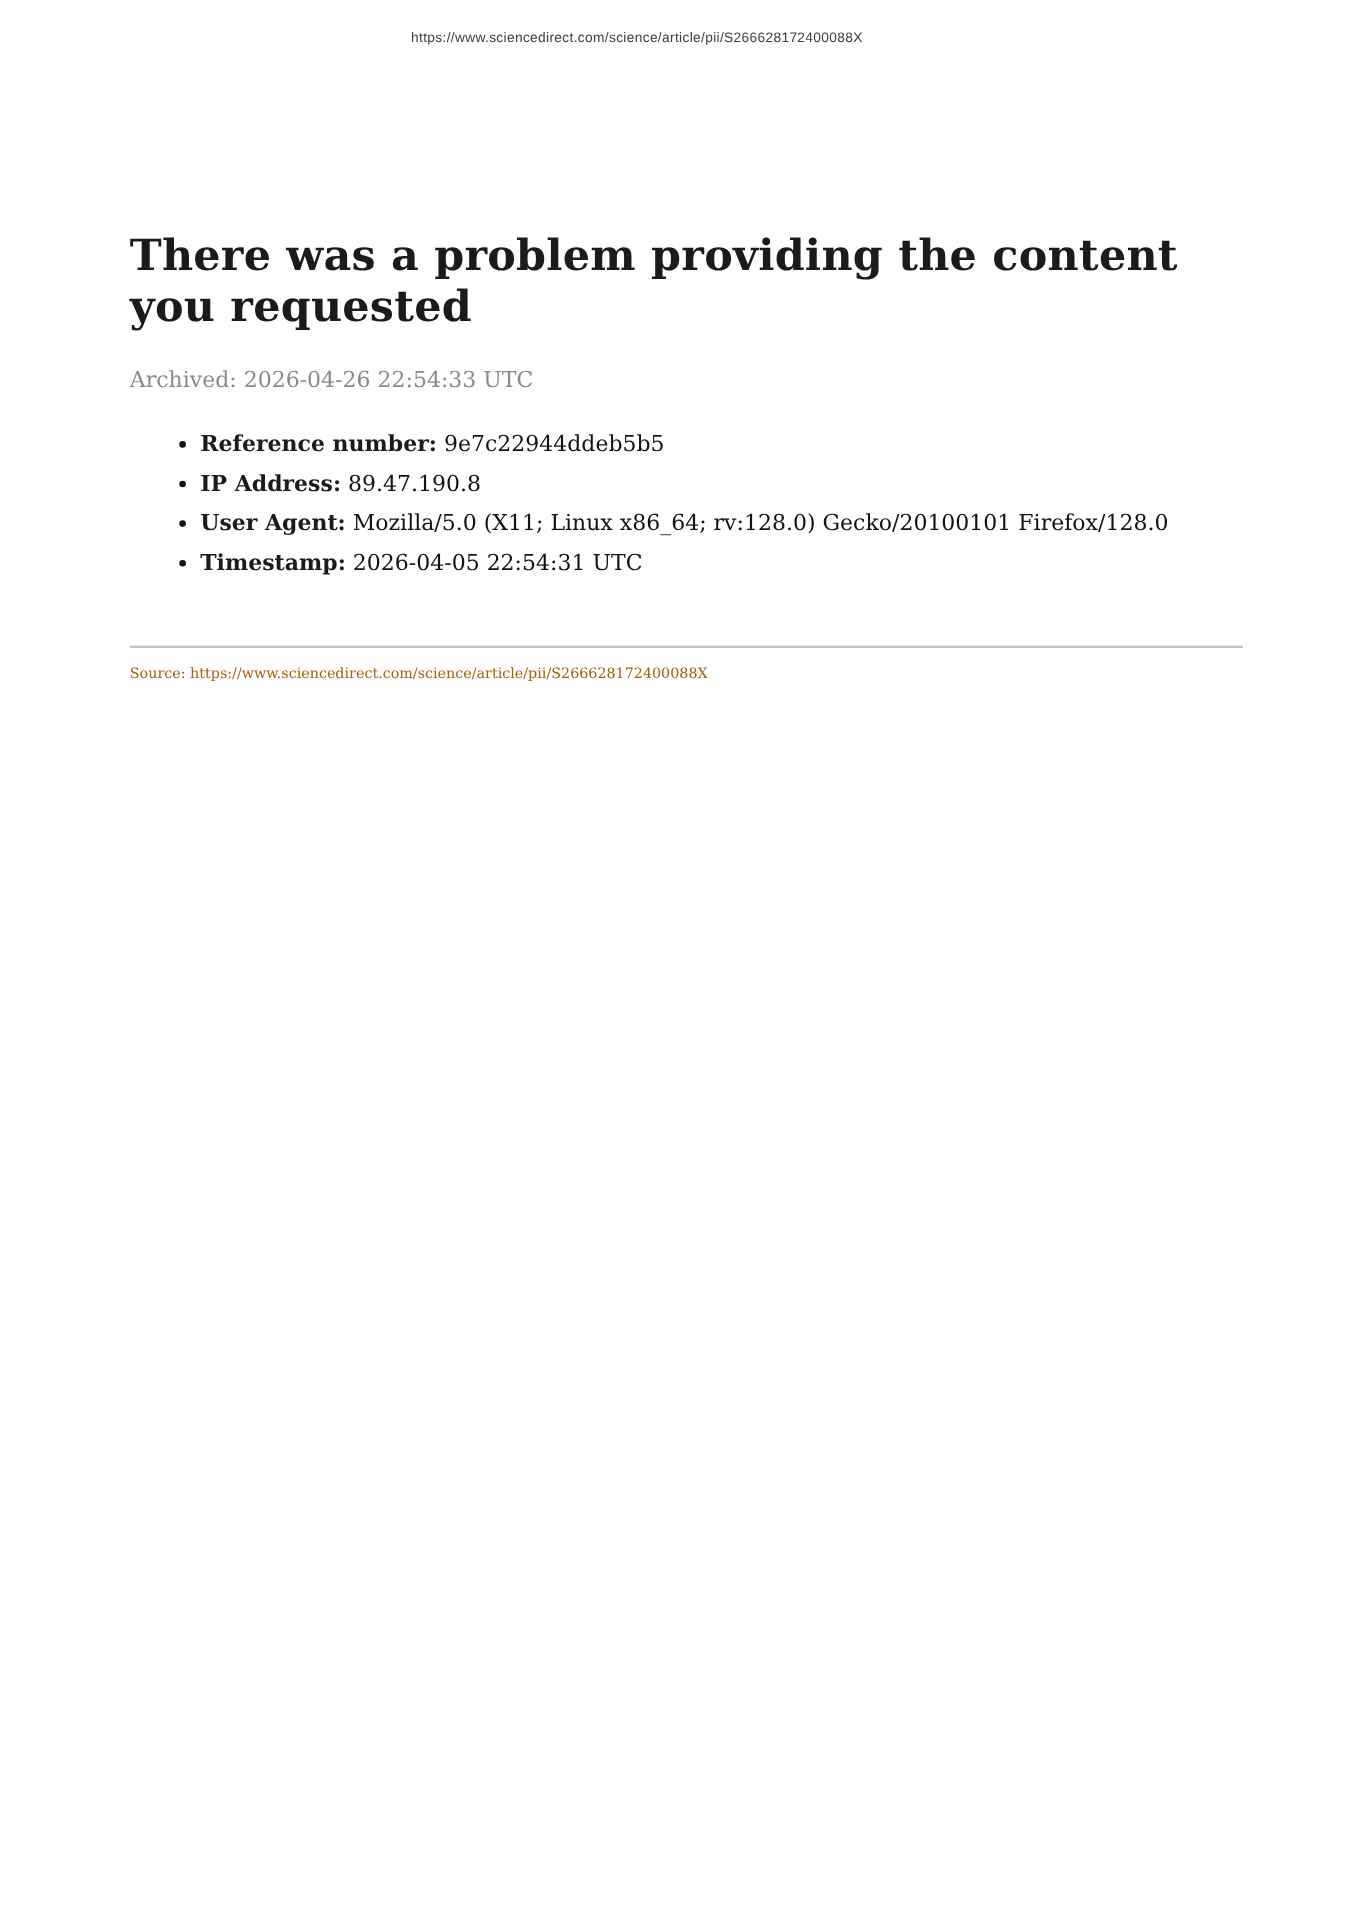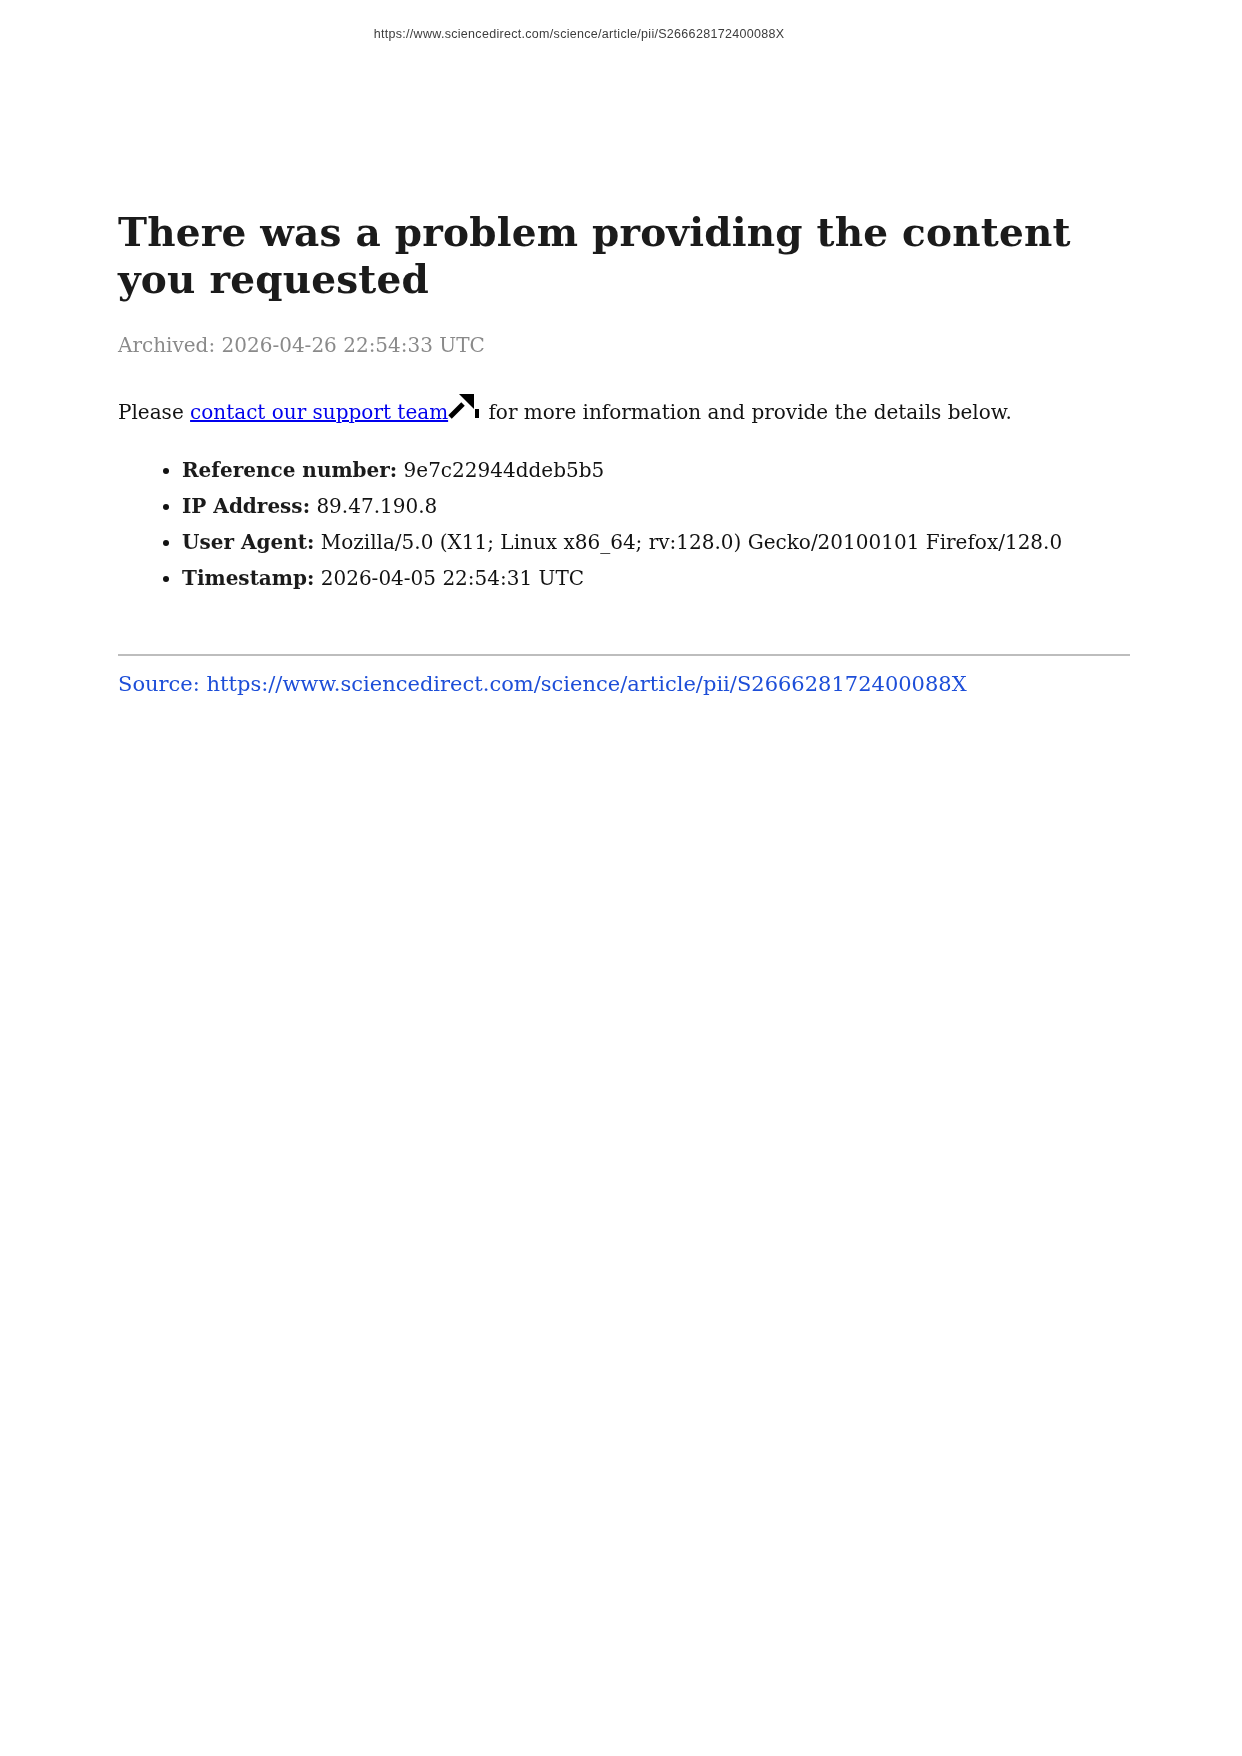--- a/index.html
+++ b/index.html
@@ -86,22 +86,22 @@
 
   hr.divider {
     border: none;
     border-top: 2px solid #bdbdbd;
     margin: 64px 0 0 0;
     width: 100%;
   }
 
   p.source {
     margin: 16px 0 0 0;
-    font-size: 21px;
-    color: #1d4ed8;
+    font-size: 13px;
+    color: #a16207;
   }
 
   .print-footer {
     position: absolute;
     top: 1692px;
     left: 0;
     right: 0;
     text-align: right;
     font-family: "Liberation Sans", sans-serif;
     font-size: 12.5px;
@@ -116,25 +116,20 @@
   <div class="print-header">
     <span>https://www.sciencedirect.com/science/article/pii/S266628172400088X</span>
   </div>
 
   <div class="content">
 
     <h1 class="title">There was a problem providing the content you requested</h1>
 
     <p class="archived">Archived: 2026-04-26 22:54:33 UTC</p>
 
-    <p class="message"><span>Please </span><a href="#" class="support-link">contact our support team</a><span class="ext-arrow"><svg viewBox="0 0 33 28" xmlns="http://www.w3.org/2000/svg" aria-hidden="true">
-          <line x1="3" y1="25" x2="16" y2="12" stroke="#000000" stroke-width="5"></line>
-          <polygon points="12,2 27,2 27,17" fill="#000000"></polygon>
-          <rect x="28" y="17" width="4" height="9" fill="#000000"></rect>
-        </svg></span><span> for more information and provide the details below.</span></p>
 
     <ul class="details">
       <li>
         <b>Reference number:</b>
         <span>9e7c22944ddeb5b5</span>
       </li>
       <li>
         <b>IP Address:</b>
         <span>89.47.190.8</span>
       </li>

